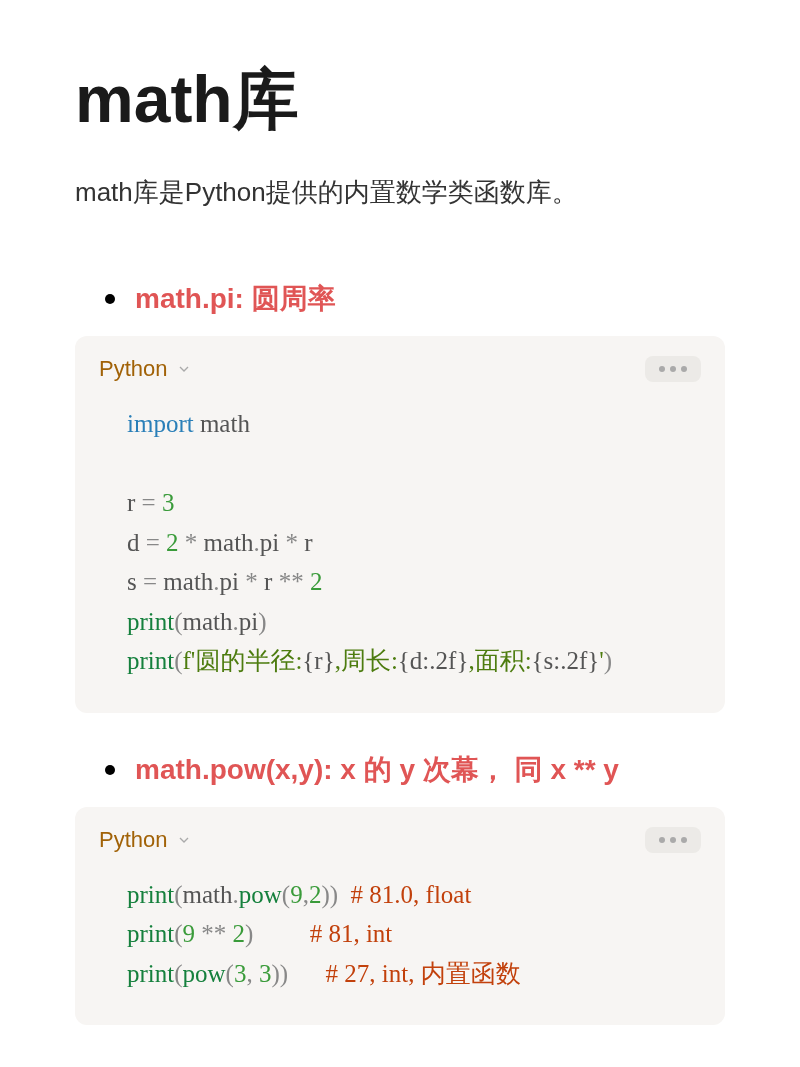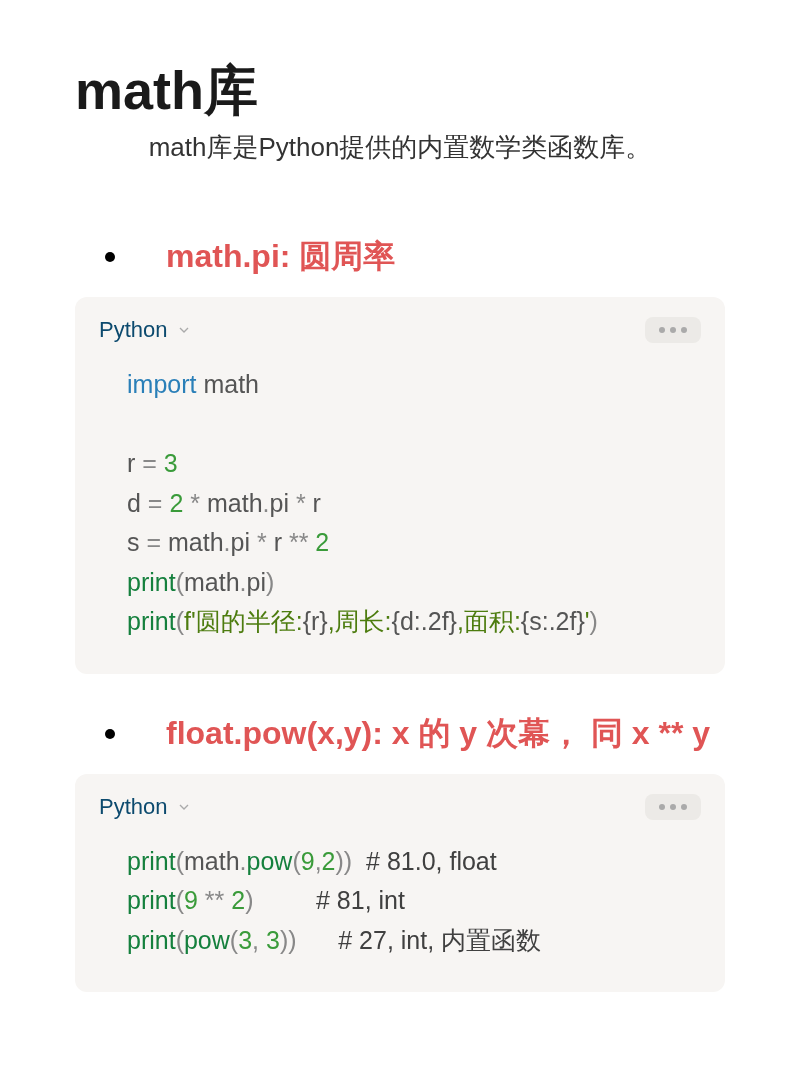--- a/index.html
+++ b/index.html
@@ -8,68 +8,67 @@
       box-sizing: border-box;
     }
     body {
       font-family: -apple-system, BlinkMacSystemFont, "Segoe UI", "PingFang SC", "Microsoft YaHei", sans-serif;
       background: #ffffff;
       width: 800px;
       padding: 55px 75px 30px 75px;
       color: #333;
     }
     .title {
-      font-size: 54px;
+      font-size: 66px;
       font-weight: 700;
       color: #1a1a1a;
+      margin-bottom: 28px;
     }
     .description {
       font-size: 26px;
       color: #333;
       margin-bottom: 68px;
       line-height: 1.5;
-      text-align: center;
     }
     .bullet-row {
       display: flex;
       align-items: center;
       margin-bottom: 18px;
       padding-left: 30px;
     }
     .bullet {
       width: 10px;
       height: 10px;
       background: #000;
       border-radius: 50%;
       margin-right: 20px;
       flex-shrink: 0;
     }
     .section-heading {
-      font-size: 32px;
+      font-size: 28px;
       font-weight: 600;
       color: #e05555;
-      margin-left: 31px;
     }
     .code-block {
       background: #f7f5f3;
       border-radius: 12px;
       padding: 0;
       margin-bottom: 38px;
       overflow: hidden;
     }
     .code-header {
       display: flex;
       justify-content: space-between;
       align-items: center;
       padding: 20px 24px 10px 24px;
     }
     .lang-label {
       display: flex;
       align-items: center;
-      color: #0c4a6e;
+      color: #a16207;
       font-size: 22px;
     }
     .chevron {
       margin-left: 8px;
       display: inline-flex;
     }
     .chevron svg {
       width: 16px;
       height: 16px;
       stroke: #aaa;
@@ -85,33 +84,33 @@
       gap: 5px;
     }
     .more-btn .dot {
       width: 6px;
       height: 6px;
       background: #aaa;
       border-radius: 50%;
     }
     .code-content {
       padding: 12px 24px 32px 52px;
-      font-family: Liberation Sans, sans-serif;
+      font-family: Liberation Serif, serif;
       font-size: 25px;
       line-height: 1.58;
       color: #555;
       white-space: pre-wrap;
       word-wrap: break-word;
     }
     .kw { color: #2a7fb8; }
     .fn { color: #15803d; }
     .num { color: #3a9b3a; }
     .str { color: #4d7c0f; }
     .fstr-expr { color: #555; }
-    .comment { color: #404040; }
+    .comment { color: #c2410c; }
     .op { color: #888; }
     .paren { color: #888; }
     .name { color: #555; }
   </style>
 </head>
 <body>
 
 <h1 class="title">math库</h1>
 <p class="description">math库是Python提供的内置数学类函数库。</p>
 
@@ -143,21 +142,21 @@
 </span><span class="name">d </span><span class="op">=</span><span class="name"> </span><span class="num">2</span><span class="name"> </span><span class="op">*</span><span class="name"> math</span><span class="op">.</span><span class="name">pi </span><span class="op">*</span><span class="name"> r
 </span><span class="name">s </span><span class="op">=</span><span class="name"> math</span><span class="op">.</span><span class="name">pi </span><span class="op">*</span><span class="name"> r </span><span class="op">**</span><span class="name"> </span><span class="num">2</span><span class="name">
 </span><span class="fn">print</span><span class="paren">(</span><span class="name">math</span><span class="op">.</span><span class="name">pi</span><span class="paren">)</span><span class="name">
 </span><span class="fn">print</span><span class="paren">(</span><span class="str">f'圆的半径:</span><span class="fstr-expr">{r}</span><span class="str">,周长:</span><span class="fstr-expr">{d:.2f}</span><span class="str">,面积:</span><span class="fstr-expr">{s:.2f}</span><span class="str">'</span><span class="paren">)</span></div>
     </div>
   </div>
 
   <div>
     <div class="bullet-row">
       <span class="bullet"></span>
-      <span class="section-heading">float.pow(x,y):  x 的 y 次幕， 同 x ** y</span>
+      <span class="section-heading">math.pow(x,y):  x 的 y 次幕， 同 x ** y</span>
     </div>
     <div class="code-block">
       <div class="code-header">
         <div class="lang-label">
           <span>Python</span>
           <span class="chevron">
             <svg viewBox="0 0 24 24">
                 <polyline points="6 9 12 15 18 9"></polyline>
               </svg>
           </span>

